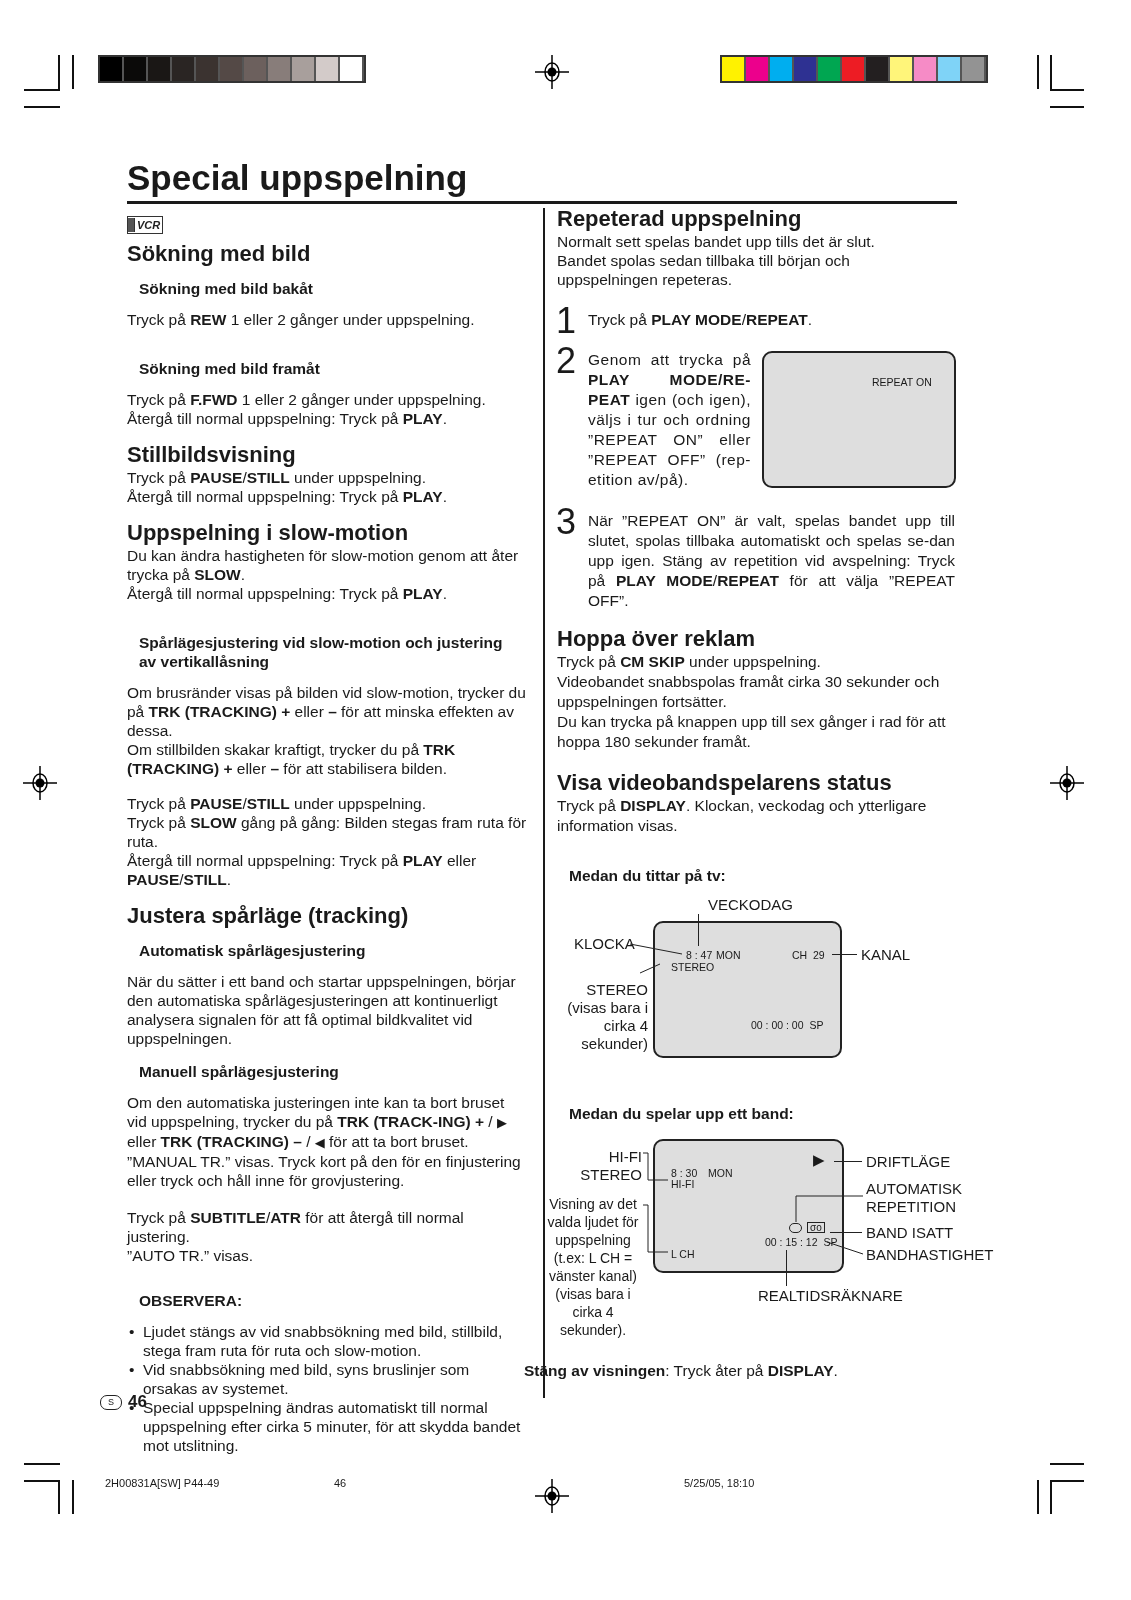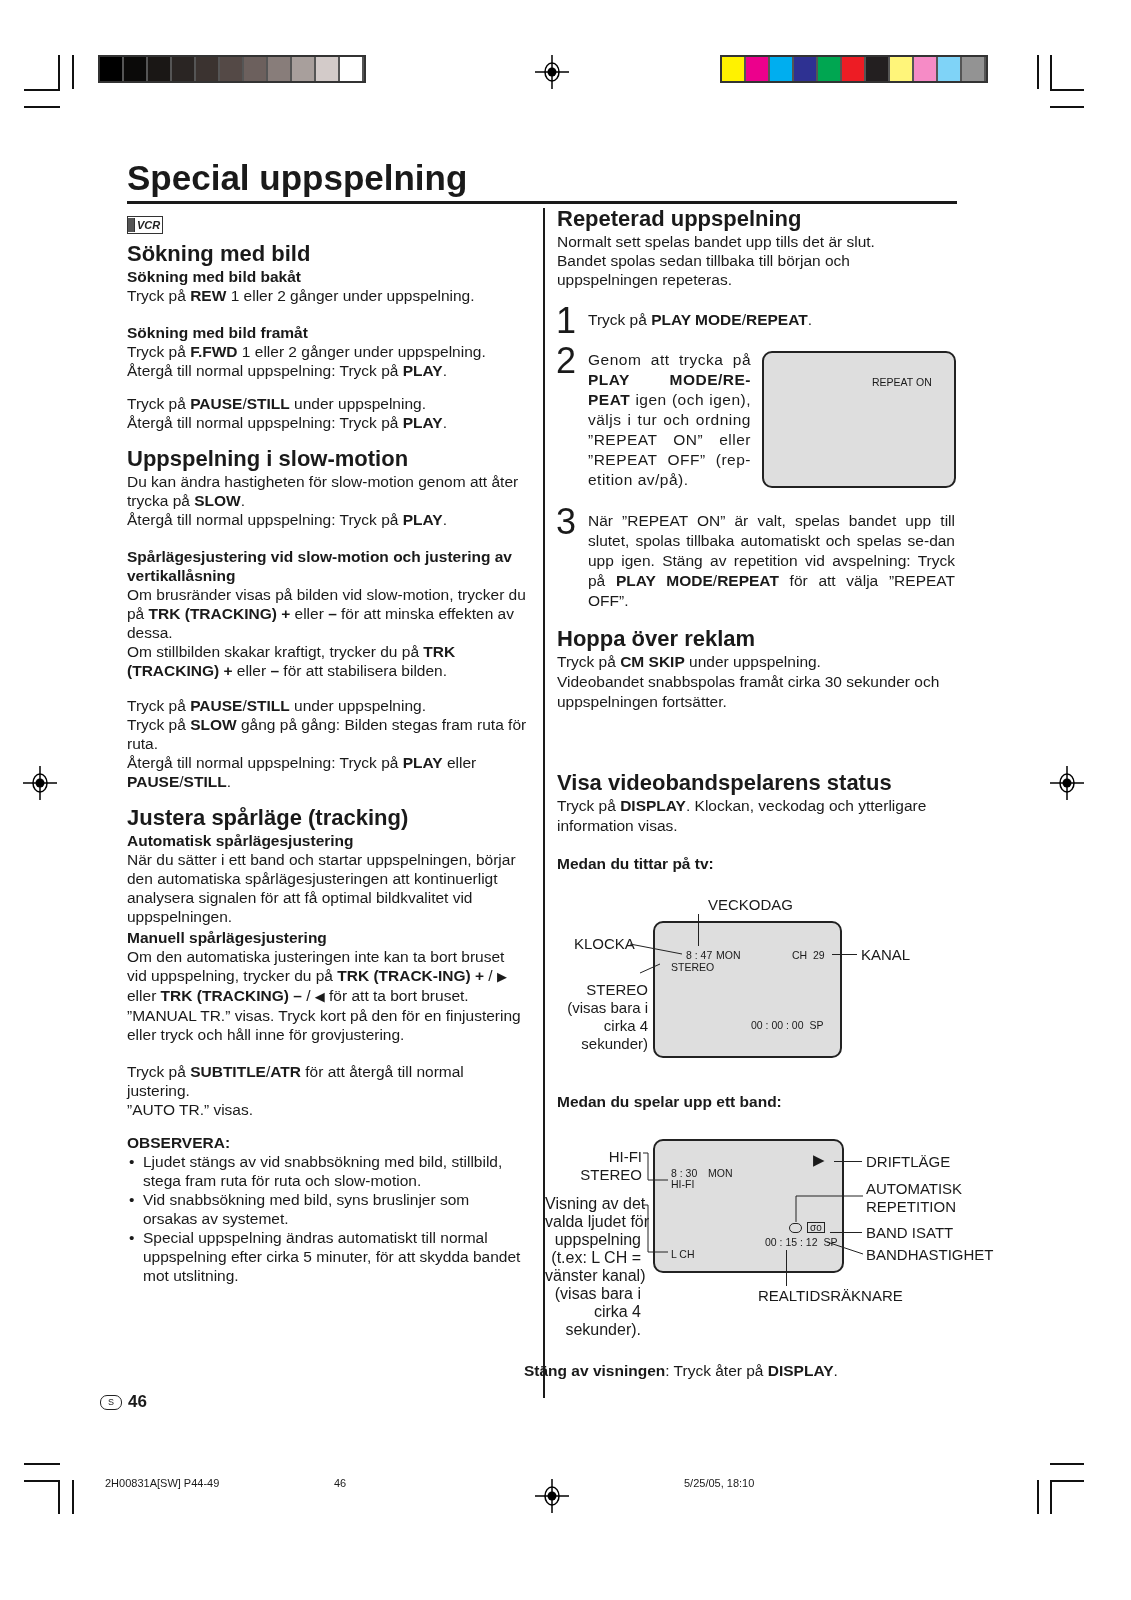--- a/index.html
+++ b/index.html
@@ -6,21 +6,21 @@
   body{width:1131px;height:1600px;position:relative;overflow:hidden;font-family:"Liberation Sans",sans-serif;color:#1a1a1a;}
   .abs{position:absolute;}
   .crop{position:absolute;background:#111;}
   .strip{position:absolute;display:flex;border:2px solid #333;height:24px;}
   .strip span{display:block;width:24px;height:24px;border-right:2px solid #555;box-sizing:border-box;}
   .reg{position:absolute;width:34px;height:34px;}
   h1{position:absolute;left:127px;top:158px;margin:0;font-size:35px;font-weight:bold;letter-spacing:0px;}
   .rule{position:absolute;left:127px;top:201px;width:830px;height:3px;background:#1a1a1a;}
   .col{position:absolute;font-size:15.5px;line-height:19px;}
   .h2{font-size:22px;font-weight:bold;line-height:26px;margin:0;}
-  .h3{font-size:15.5px;font-weight:bold;margin:0;}
+  .h3{font-size:15.5px;font-weight:bold;margin:12px;}
   p{margin:0;}
   b{font-weight:bold;}
   .vline{position:absolute;left:543px;top:208px;width:2px;height:1190px;background:#1a1a1a;}
   .num{position:absolute;font-size:36px;line-height:36px;}
   .screen{position:absolute;background:#dedede;border:2px solid #222;border-radius:10px;}
   .small{font-size:10.5px;line-height:12px;}
   .lbl{position:absolute;font-size:15px;line-height:18px;}
   .ln{position:absolute;background:#222;}
   ul{margin:0;padding-left:16px;list-style:none;}
   ul li{position:relative;}
@@ -111,20 +111,21 @@
 <div class="col" style="left:127px;top:241px;width:400px">
   <div class="h2">Sökning med bild</div>
   <div class="h3">Sökning med bild bakåt</div>
   <p><span>Tryck på </span><b>REW</b><span> 1 eller 2 gånger under uppspelning.</span></p>
   <div style="height:18px"></div>
   <div class="h3">Sökning med bild framåt</div>
   <p><span>Tryck på </span><b>F.FWD</b><span> 1 eller 2 gånger under uppspelning.</span></p>
   <p><span>Återgå till normal uppspelning: Tryck på </span><b>PLAY</b><span>.</span></p>
 
   <div style="height:14px"></div>
+  <div class="h2">Stillbildsvisning</div>
   <p><span>Tryck på </span><b>PAUSE</b><span>/</span><b>STILL</b><span> under uppspelning.</span></p>
   <p><span>Återgå till normal uppspelning: Tryck på </span><b>PLAY</b><span>.</span></p>
 
   <div style="height:14px"></div>
   <div class="h2">Uppspelning i slow-motion</div>
   <p><span>Du kan ändra hastigheten för slow-motion genom att åter trycka på </span><b>SLOW</b><span>.</span></p>
   <p><span>Återgå till normal uppspelning: Tryck på </span><b>PLAY</b><span>.</span></p>
 
   <div style="height:18px"></div>
   <div class="h3">Spårlägesjustering vid slow-motion och justering av vertikallåsning</div>
@@ -175,20 +176,21 @@
   <span class="abs small" style="left:108px;top:23px">REPEAT ON</span>
 </div>
 
 <div class="num" style="left:556px;top:504px">3</div>
 <p class="abs" style="left:588px;top:511px;width:367px;font-size:15.5px;line-height:20px;text-align:justify"><span>När ”REPEAT ON” är valt, spelas bandet upp till slutet, spolas tillbaka automatiskt och spelas se-dan upp igen. Stäng av repetition vid avspelning: Tryck på </span><b>PLAY MODE</b><span>/</span><b>REPEAT</b><span> för att välja ”REPEAT OFF”.</span></p>
 
 <div class="col" style="left:557px;top:626px;width:400px;line-height:20px">
   <div class="h2">Hoppa över reklam</div>
   <p><span>Tryck på </span><b>CM SKIP</b><span> under uppspelning.</span></p>
   <p>Videobandet snabbspolas framåt cirka 30 sekunder och uppspelningen fortsätter.</p>
+  <p>Du kan trycka på knappen upp till sex gånger i rad för att hoppa 180 sekunder framåt.</p>
 </div>
 
 <div class="col" style="left:557px;top:770px;width:400px;line-height:20px">
   <div class="h2">Visa videobandspelarens status</div>
   <p><span>Tryck på </span><b>DISPLAY</b><span>. Klockan, veckodag och ytterligare information visas.</span></p>
 </div>
 <div class="abs h3" style="left:557px;top:855px">Medan du tittar på tv:</div>
 
 <div class="screen" style="left:653px;top:921px;width:185px;height:133px">
   <span class="abs small" style="left:31px;top:26px">8 : 47</span>
@@ -222,21 +224,21 @@
   <span class="abs" style="left:134px;top:82px;width:11px;height:8px;border:1.5px solid #222;border-radius:5px"></span>
   <span class="abs small" style="left:152px;top:81px;border:1.5px solid #222;padding:0 2px;line-height:9px;font-size:10px">σο</span>
   <span class="abs small" style="left:110px;top:95px;white-space:pre">00 : 15 : 12  SP</span>
 </div>
 <div class="lbl" style="left:570px;top:1148px;width:72px;text-align:right;white-space:pre">HI-FI
 STEREO</div>
 <svg class="abs" style="left:640px;top:1150px" width="30" height="115">
     <polyline points="3,3 8,3 8,30 28,30" fill="none" stroke="#222"></polyline>
     <polyline points="3,55 8,55 8,102 28,102" fill="none" stroke="#222"></polyline>
   </svg>
-<div class="lbl" style="left:545px;top:1195px;width:96px;text-align:right;white-space:pre;line-height:18px;font-size:16px">Visning av det
+<div class="lbl" style="left:545px;top:1195px;width:96px;text-align:center;white-space:pre;line-height:18px;font-size:14px">Visning av det
 valda ljudet för
 uppspelning
 (t.ex: L CH =
 vänster kanal)
 (visas bara i
 cirka 4
 sekunder).</div>
 <div class="lbl" style="left:866px;top:1153px">DRIFTLÄGE</div>
 <div class="ln" style="left:834px;top:1161px;width:28px;height:1px"></div>
 <div class="lbl" style="left:866px;top:1180px;white-space:pre">AUTOMATISK

